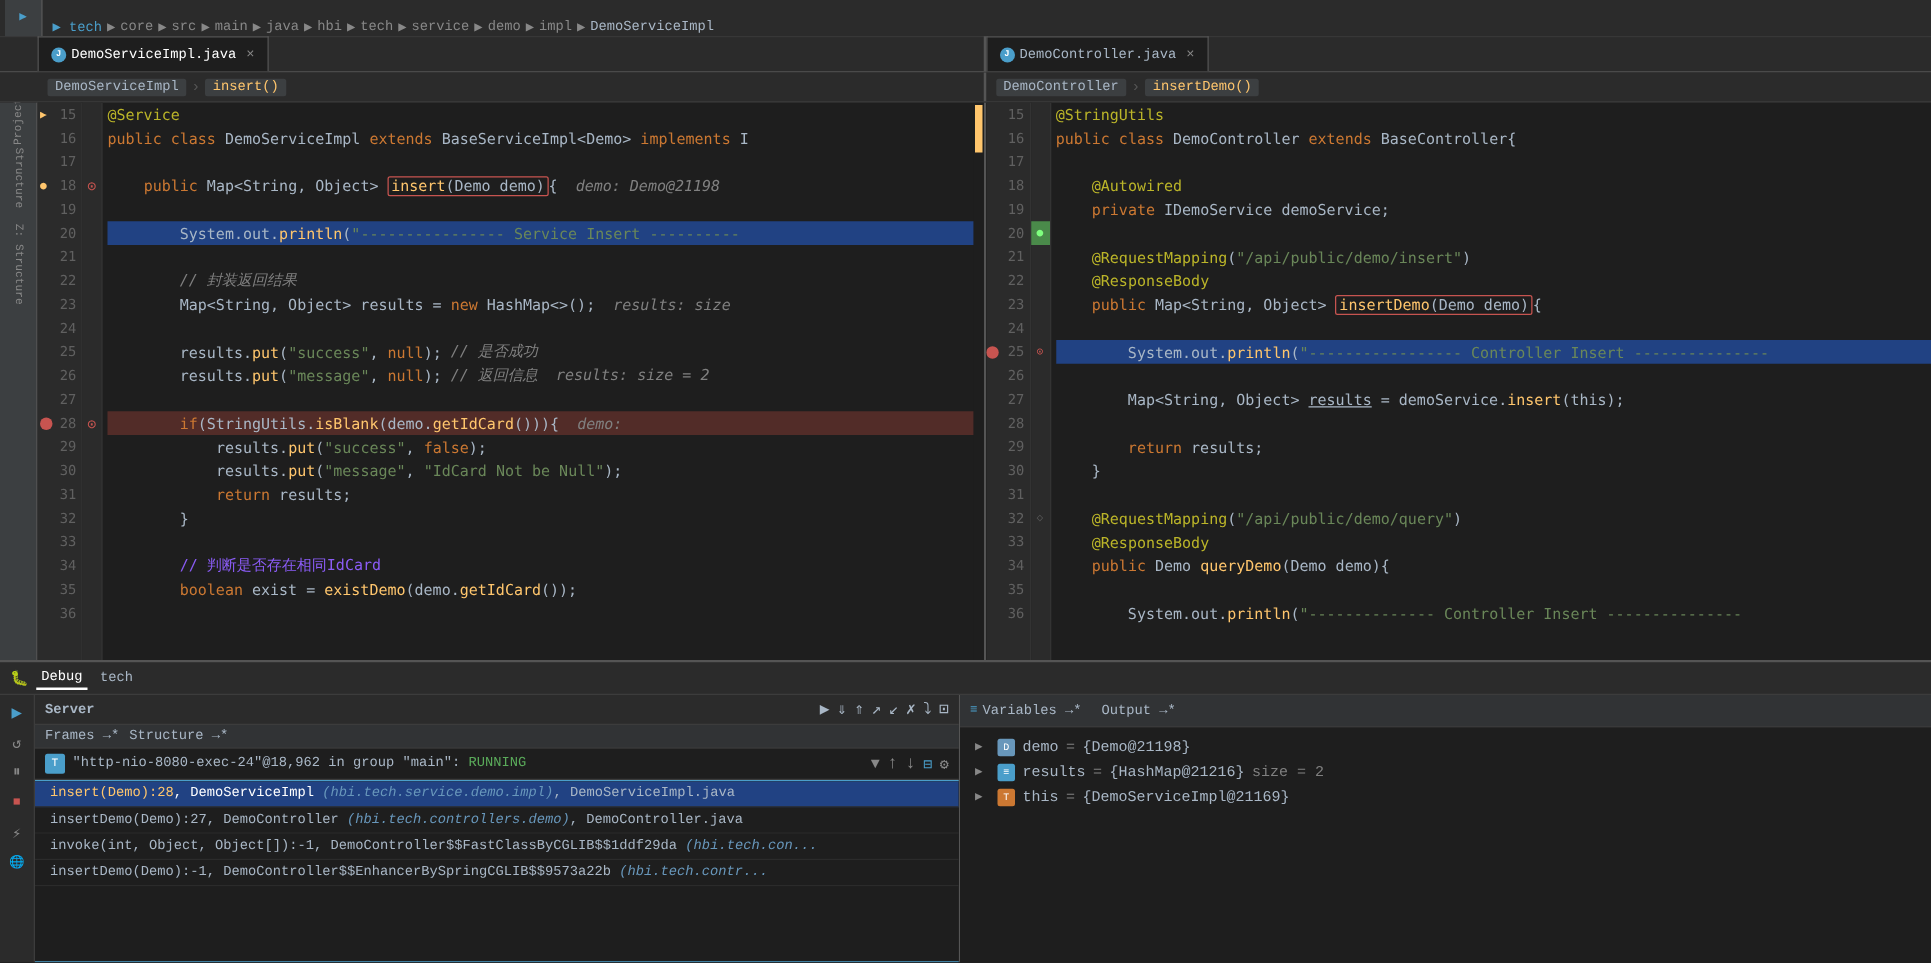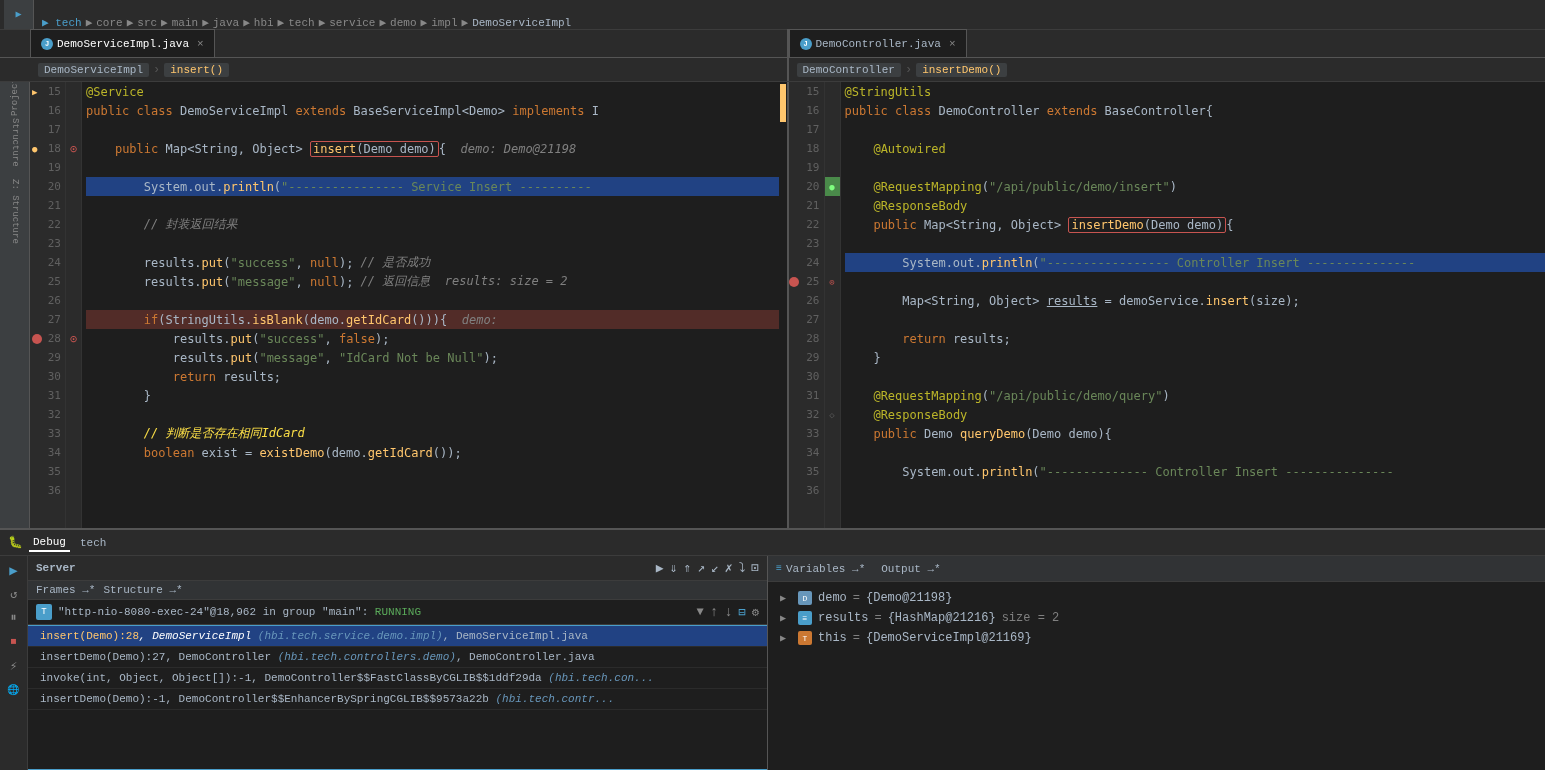--- a/index.html
+++ b/index.html
@@ -159,20 +159,23 @@
             &nbsp;&nbsp;&nbsp;&nbsp;<span style="color:#cc7832;">public&nbsp;</span><span style="color:#a9b7c6;">Map&lt;String,&nbsp;Object&gt;&nbsp;</span><span style="border:1px solid #c75450; padding:0 2px; border-radius:2px;"><span style="color:#ffc66d;">insert</span><span style="color:#a9b7c6;">(Demo&nbsp;demo)</span></span><span style="color:#a9b7c6;">{&nbsp;&nbsp;</span><span style="color:#808080; font-style:italic;">demo: Demo@21198</span>
           </div>
           <div style="height:19px;"></div>
           <div style="height:19px; display:flex; align-items:center; white-space:nowrap; background:#214283;">
             &nbsp;&nbsp;&nbsp;&nbsp;&nbsp;&nbsp;&nbsp;&nbsp;<span style="color:#a9b7c6;">System.out.</span><span style="color:#ffc66d;">println</span><span style="color:#a9b7c6;">(</span><span style="color:#6a8759;">"---------------- Service Insert ----------</span>
           </div>
           <div style="height:19px;"></div>
           <div style="height:19px; display:flex; align-items:center; white-space:nowrap;">
             &nbsp;&nbsp;&nbsp;&nbsp;&nbsp;&nbsp;&nbsp;&nbsp;<span style="color:#808080; font-style:italic;">// 封装返回结果</span>
           </div>
+          <div style="height:19px; display:flex; align-items:center; white-space:nowrap;">
+            &nbsp;&nbsp;&nbsp;&nbsp;&nbsp;&nbsp;&nbsp;&nbsp;<span style="color:#a9b7c6;">Map&lt;String,&nbsp;Object&gt;&nbsp;results&nbsp;=&nbsp;</span><span style="color:#cc7832;">new&nbsp;</span><span style="color:#a9b7c6;">HashMap&lt;&gt;();&nbsp;&nbsp;</span><span style="color:#808080; font-style:italic;">results: size</span>
+          </div>
           <div style="height:19px;"></div>
           <div style="height:19px; display:flex; align-items:center; white-space:nowrap;">
             &nbsp;&nbsp;&nbsp;&nbsp;&nbsp;&nbsp;&nbsp;&nbsp;<span style="color:#a9b7c6;">results.</span><span style="color:#ffc66d;">put</span><span style="color:#a9b7c6;">(</span><span style="color:#6a8759;">"success"</span><span style="color:#a9b7c6;">,&nbsp;</span><span style="color:#cc7832;">null</span><span style="color:#a9b7c6;">);&nbsp;</span><span style="color:#808080; font-style:italic;">// 是否成功</span>
           </div>
           <div style="height:19px; display:flex; align-items:center; white-space:nowrap;">
             &nbsp;&nbsp;&nbsp;&nbsp;&nbsp;&nbsp;&nbsp;&nbsp;<span style="color:#a9b7c6;">results.</span><span style="color:#ffc66d;">put</span><span style="color:#a9b7c6;">(</span><span style="color:#6a8759;">"message"</span><span style="color:#a9b7c6;">,&nbsp;</span><span style="color:#cc7832;">null</span><span style="color:#a9b7c6;">);&nbsp;</span><span style="color:#808080; font-style:italic;">// 返回信息&nbsp;&nbsp;results: size = 2</span>
           </div>
           <div style="height:19px;"></div>
           <div style="height:19px; display:flex; align-items:center; white-space:nowrap; background:#522c28;">
             &nbsp;&nbsp;&nbsp;&nbsp;&nbsp;&nbsp;&nbsp;&nbsp;<span style="color:#cc7832;">if</span><span style="color:#a9b7c6;">(StringUtils.</span><span style="color:#ffc66d;">isBlank</span><span style="color:#a9b7c6;">(demo.</span><span style="color:#ffc66d;">getIdCard</span><span style="color:#a9b7c6;">())){&nbsp;&nbsp;</span><span style="color:#808080; font-style:italic;">demo:</span>
@@ -184,21 +187,21 @@
             &nbsp;&nbsp;&nbsp;&nbsp;&nbsp;&nbsp;&nbsp;&nbsp;&nbsp;&nbsp;&nbsp;&nbsp;<span style="color:#a9b7c6;">results.</span><span style="color:#ffc66d;">put</span><span style="color:#a9b7c6;">(</span><span style="color:#6a8759;">"message"</span><span style="color:#a9b7c6;">,&nbsp;</span><span style="color:#6a8759;">"IdCard Not be Null"</span><span style="color:#a9b7c6;">);</span>
           </div>
           <div style="height:19px; display:flex; align-items:center; white-space:nowrap;">
             &nbsp;&nbsp;&nbsp;&nbsp;&nbsp;&nbsp;&nbsp;&nbsp;&nbsp;&nbsp;&nbsp;&nbsp;<span style="color:#cc7832;">return&nbsp;</span><span style="color:#a9b7c6;">results;</span>
           </div>
           <div style="height:19px; display:flex; align-items:center; white-space:nowrap;">
             &nbsp;&nbsp;&nbsp;&nbsp;&nbsp;&nbsp;&nbsp;&nbsp;<span style="color:#a9b7c6;">}</span>
           </div>
           <div style="height:19px;"></div>
           <div style="height:19px; display:flex; align-items:center; white-space:nowrap;">
-            &nbsp;&nbsp;&nbsp;&nbsp;&nbsp;&nbsp;&nbsp;&nbsp;<span style="color:#fde047; font-style:italic;">// 判断是否存在相同IdCard</span>
+            &nbsp;&nbsp;&nbsp;&nbsp;&nbsp;&nbsp;&nbsp;&nbsp;<span style="color:#8b5cf6; ">// 判断是否存在相同IdCard</span>
           </div>
           <div style="height:19px; display:flex; align-items:center; white-space:nowrap;">
             &nbsp;&nbsp;&nbsp;&nbsp;&nbsp;&nbsp;&nbsp;&nbsp;<span style="color:#cc7832;">boolean&nbsp;</span><span style="color:#a9b7c6;">exist&nbsp;=&nbsp;</span><span style="color:#ffc66d;">existDemo</span><span style="color:#a9b7c6;">(demo.</span><span style="color:#ffc66d;">getIdCard</span><span style="color:#a9b7c6;">());</span>
           </div>
           <div style="height:19px;"></div>
         </div>
 
         <div style="width:8px; background:#1e1e1e; flex-shrink:0;">
           <div style="height:38px; background:#ffc66d; margin:2px 1px;"></div>
         </div>
@@ -263,37 +266,40 @@
             <span style="color:#cc7832;">public&nbsp;</span>
               <span style="color:#cc7832;">class&nbsp;</span>
               <span style="color:#a9b7c6;">DemoController&nbsp;</span>
               <span style="color:#cc7832;">extends&nbsp;</span>
               <span style="color:#a9b7c6;">BaseController{</span>
           </div>
           <div style="height:19px;"></div>
           <div style="height:19px; display:flex; align-items:center; white-space:nowrap;">
             &nbsp;&nbsp;&nbsp;&nbsp;<span style="color:#bbb529;">@Autowired</span>
           </div>
+          <div style="height:19px; display:flex; align-items:center; white-space:nowrap;">
+            &nbsp;&nbsp;&nbsp;&nbsp;<span style="color:#cc7832;">private&nbsp;</span><span style="color:#a9b7c6;">IDemoService&nbsp;demoService;</span>
+          </div>
           <div style="height:19px;"></div>
           <div style="height:19px; display:flex; align-items:center; white-space:nowrap;">
             &nbsp;&nbsp;&nbsp;&nbsp;<span style="color:#bbb529;">@RequestMapping</span><span style="color:#a9b7c6;">(</span><span style="color:#6a8759;">"/api/public/demo/insert"</span><span style="color:#a9b7c6;">)</span>
           </div>
           <div style="height:19px; display:flex; align-items:center; white-space:nowrap;">
             &nbsp;&nbsp;&nbsp;&nbsp;<span style="color:#bbb529;">@ResponseBody</span>
           </div>
           <div style="height:19px; display:flex; align-items:center; white-space:nowrap;">
             &nbsp;&nbsp;&nbsp;&nbsp;<span style="color:#cc7832;">public&nbsp;</span><span style="color:#a9b7c6;">Map&lt;String,&nbsp;Object&gt;&nbsp;</span><span style="border:1px solid #c75450; padding:0 2px; border-radius:2px;"><span style="color:#ffc66d;">insertDemo</span><span style="color:#a9b7c6;">(Demo&nbsp;demo)</span></span><span style="color:#a9b7c6;">{</span>
           </div>
           <div style="height:19px;"></div>
           <div style="height:19px; display:flex; align-items:center; white-space:nowrap; background:#214283;">
             &nbsp;&nbsp;&nbsp;&nbsp;&nbsp;&nbsp;&nbsp;&nbsp;<span style="color:#a9b7c6;">System.out.</span><span style="color:#ffc66d;">println</span><span style="color:#a9b7c6;">(</span><span style="color:#6a8759;">"----------------- Controller Insert ---------------</span>
           </div>
           <div style="height:19px;"></div>
           <div style="height:19px; display:flex; align-items:center; white-space:nowrap;">
-            &nbsp;&nbsp;&nbsp;&nbsp;&nbsp;&nbsp;&nbsp;&nbsp;<span style="color:#a9b7c6;">Map&lt;String,&nbsp;Object&gt;&nbsp;</span><span style="text-decoration:underline; color:#a9b7c6;">results</span><span style="color:#a9b7c6;">&nbsp;=&nbsp;demoService.</span><span style="color:#ffc66d;">insert</span><span style="color:#a9b7c6;">(size);</span>
+            &nbsp;&nbsp;&nbsp;&nbsp;&nbsp;&nbsp;&nbsp;&nbsp;<span style="color:#a9b7c6;">Map&lt;String,&nbsp;Object&gt;&nbsp;</span><span style="text-decoration:underline; color:#a9b7c6;">results</span><span style="color:#a9b7c6;">&nbsp;=&nbsp;demoService.</span><span style="color:#ffc66d;">insert</span><span style="color:#a9b7c6;">(this);</span>
           </div>
           <div style="height:19px;"></div>
           <div style="height:19px; display:flex; align-items:center; white-space:nowrap;">
             &nbsp;&nbsp;&nbsp;&nbsp;&nbsp;&nbsp;&nbsp;&nbsp;<span style="color:#cc7832;">return&nbsp;</span><span style="color:#a9b7c6;">results;</span>
           </div>
           <div style="height:19px; display:flex; align-items:center; white-space:nowrap;">
             &nbsp;&nbsp;&nbsp;&nbsp;<span style="color:#a9b7c6;">}</span>
           </div>
           <div style="height:19px;"></div>
           <div style="height:19px; display:flex; align-items:center; white-space:nowrap;">
@@ -360,21 +366,21 @@
           </span>
           <div style="color:#888; cursor:pointer; font-size:12px;">▼</div>
           <div style="color:#888; cursor:pointer; font-size:14px;">↑</div>
           <div style="color:#888; cursor:pointer; font-size:14px;">↓</div>
           <div style="color:#4a9eca; cursor:pointer; font-size:12px;">⊟</div>
           <div style="color:#888; cursor:pointer; font-size:12px;">⚙</div>
         </div>
 
         <div style="flex:1; overflow-y:auto; background:#1e1e1e; border:1px solid #4a9eca; border-left:none; border-right:none;">
           <div style="padding:4px 12px; font-size:11px; cursor:pointer; background:#214283; color:#fff; border-bottom:1px solid #2b2b2b;">
-            <span style="color:#ffc66d;">insert(Demo):28</span><span style="color:#fff;font-style:italic;">, DemoServiceImpl </span><span style="color:#6897bb; font-style:italic;">(hbi.tech.service.demo.impl)</span><span style="color:#a9b7c6;">, DemoServiceImpl.java</span>
+            <span style="color:#ffc66d;">insert(Demo):28</span><span style="color:#fff;">, DemoServiceImpl </span><span style="color:#6897bb; font-style:italic;">(hbi.tech.service.demo.impl)</span><span style="color:#a9b7c6;">, DemoServiceImpl.java</span>
           </div>
           <div style="padding:4px 12px; font-size:11px; cursor:pointer; background:#1e1e1e; color:#a9b7c6; border-bottom:1px solid #2b2b2b;">
             <span>insertDemo(Demo):27, DemoController </span><span style="color:#6897bb; font-style:italic;">(hbi.tech.controllers.demo)</span><span>, DemoController.java</span>
           </div>
           <div style="padding:4px 12px; font-size:11px; cursor:pointer; background:#1e1e1e; color:#a9b7c6; border-bottom:1px solid #2b2b2b; white-space:nowrap; overflow:hidden; text-overflow:ellipsis;">
             invoke(int, Object, Object[]):-1, DemoController$$FastClassByCGLIB$$1ddf29da <span style="color:#6897bb; font-style:italic;">(hbi.tech.con...</span>
           </div>
           <div style="padding:4px 12px; font-size:11px; cursor:pointer; background:#1e1e1e; color:#a9b7c6; border-bottom:1px solid #2b2b2b; white-space:nowrap; overflow:hidden; text-overflow:ellipsis;">
             insertDemo(Demo):-1, DemoController$$EnhancerBySpringCGLIB$$9573a22b <span style="color:#6897bb; font-style:italic;text-align:center;">(hbi.tech.contr...</span>
           </div>

